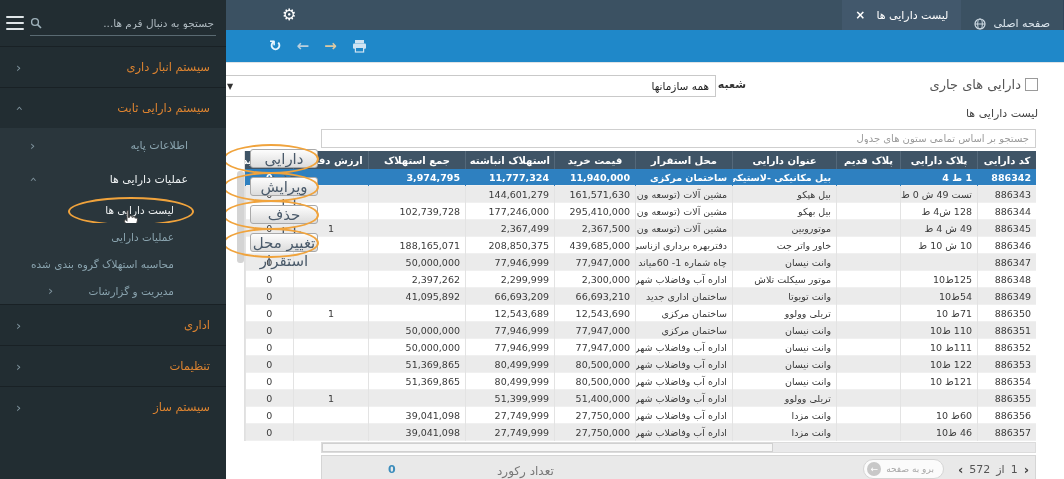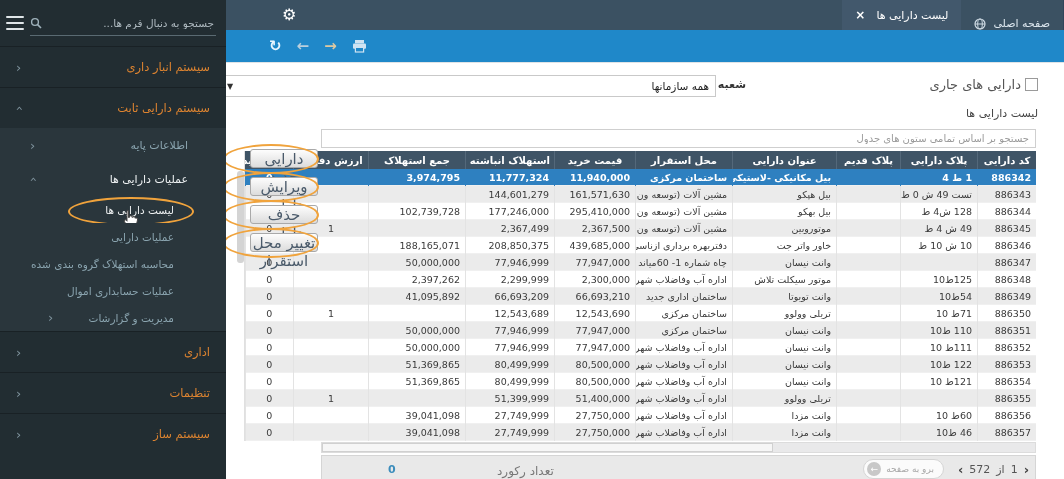--- a/index.html
+++ b/index.html
@@ -445,23 +445,20 @@
             <path d="M10 2.5c.9 0 1.5.7 1.5 1.5v6.2l.7.1.3-.9c.3-.8 1.1-1.2 1.8-1 .7.2 1.1.8 1.1 1.5l.6.2c.4-.5 1.1-.8 1.7-.6.6.2 1 .8 1.1 1.4l.4.1c.6-.3 1.3-.2 1.7.3.4.4.6 1 .4 1.6l-1.1 4.9c-.4 1.7-1.9 2.9-3.6 2.9h-3.4c-1.2 0-2.3-.5-3-1.5l-3.1-3.9c-.5-.6-.4-1.5.2-2 .5-.5 1.3-.5 1.8 0l.7.6V4c0-.8.7-1.5 1.2-1.5z" fill="#fff" stroke="#444" stroke-width="1.1"></path>
           </svg>
         </div>
         <div class="sitem l3 grey">
           <span class="slabel">عملیات دارایی</span>
         </div>
         <div class="sitem l3 grey">
           <span class="slabel">محاسبه استهلاک گروه بندی شده</span>
         </div>
         <div class="sitem l3 grey">
-          <span class="slabel">عملیات حسابداری اموال</span>
-        </div>
-        <div class="sitem l3 grey">
           <span class="slabel">مدیریت و گزارشات</span>
           <span class="chev left">‹</span>
         </div>
         <div class="sitem l1 orange">
           <span class="slabel">اداری</span>
           <span class="chev left">‹</span>
         </div>
         <div class="sitem l1 orange">
           <span class="slabel">تنظیمات</span>
           <span class="chev left">‹</span>

